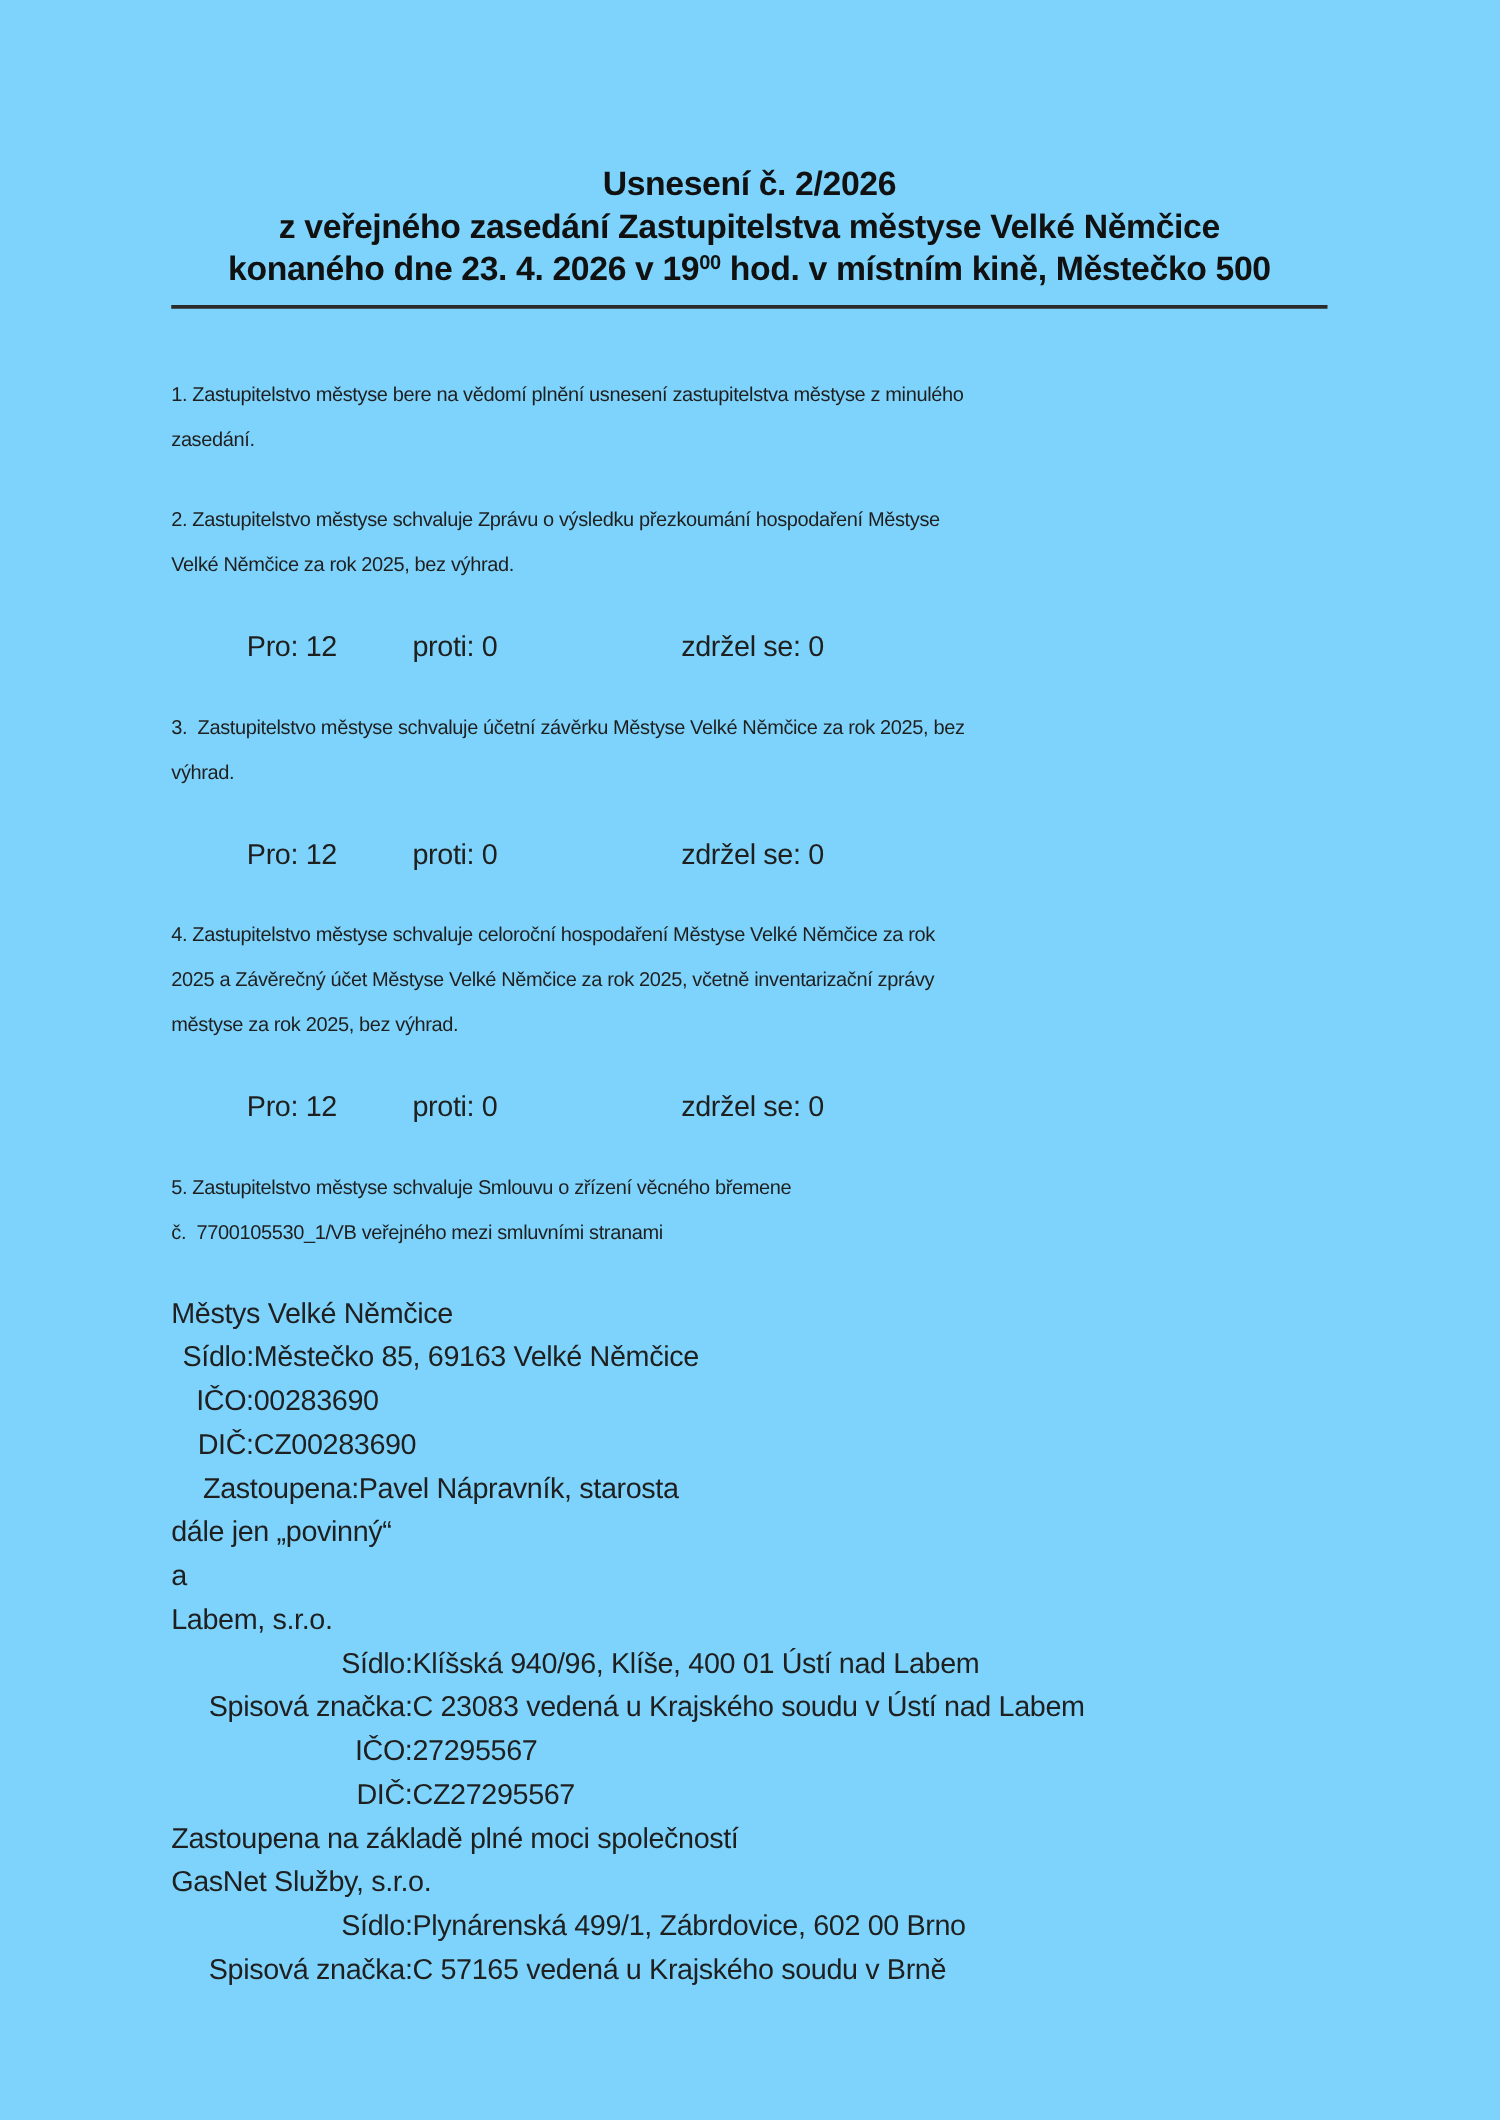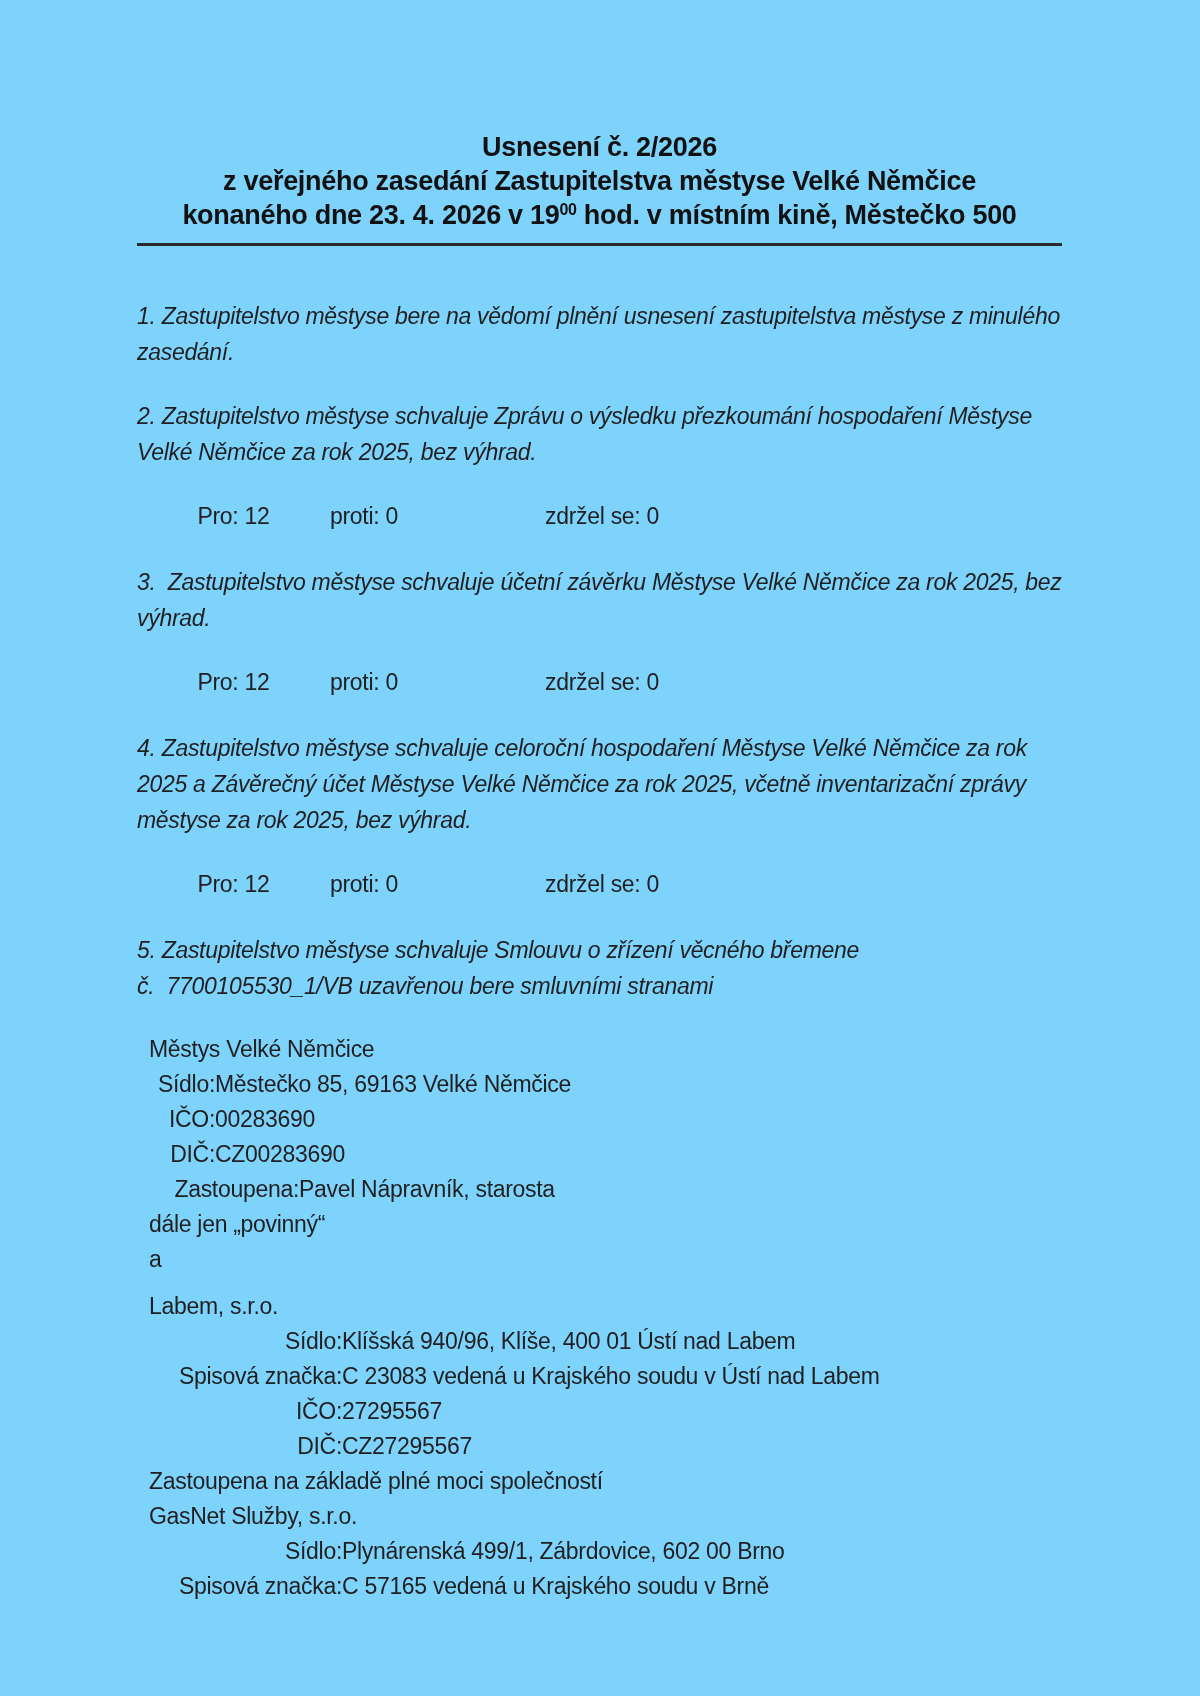--- a/index.html
+++ b/index.html
@@ -34,37 +34,36 @@
     font-weight: 700;
   }
   .title-rule {
     height: 0;
     border-bottom: 3px solid #2b2b2b;
     margin-top: 7px;
     margin-bottom: 52px;
   }
   .para {
     margin: 0 12px 28px 0;
-    font-size: 23px;
+    font-size: 16px;
     line-height: 36px;
-    font-style: italic;
   }
   .ln { display: block; white-space: pre; }
   .vote {
     display: flex;
     margin: 0 0 30px 0;
     font-size: 23px;
     line-height: 36px;
   }
   .vote-col-pro   { width: 193px; text-align: center; }
   .vote-col-proti { width: 215px; }
   .info-block {
     font-size: 23px;
     line-height: 35px;
-    margin: 12px;
+    margin: 0;
   }
   .info-line { display: flex; white-space: pre; }
   .ilabel { display: inline-block; text-align: right; }
   .w66  { min-width: 66px; }
   .w150 { min-width: 150px; }
   .w193 { min-width: 193px; }
 </style>
 </head>
 <body>
 
@@ -111,21 +110,21 @@
   </p>
 
   <div class="vote">
     <span class="vote-col-pro">Pro: 12</span>
     <span class="vote-col-proti">proti: 0</span>
     <span>zdržel se: 0</span>
   </div>
 
   <p class="para">
     <span class="ln">5. Zastupitelstvo městyse schvaluje Smlouvu o zřízení věcného břemene</span>
-    <span class="ln">č.  7700105530_1/VB uzavřenou bere smluvními stranami</span>
+    <span class="ln">č.  7700105530_1/VB veřejného mezi smluvními stranami</span>
   </p>
 
   <div class="info-block">
     <div class="info-line">Městys Velké Němčice</div>
     <div class="info-line">
       <span class="ilabel w66">Sídlo:</span>
       <span class="ivalue">Městečko 85, 69163 Velké Němčice</span>
     </div>
     <div class="info-line">
       <span class="ilabel w66">IČO:</span>

